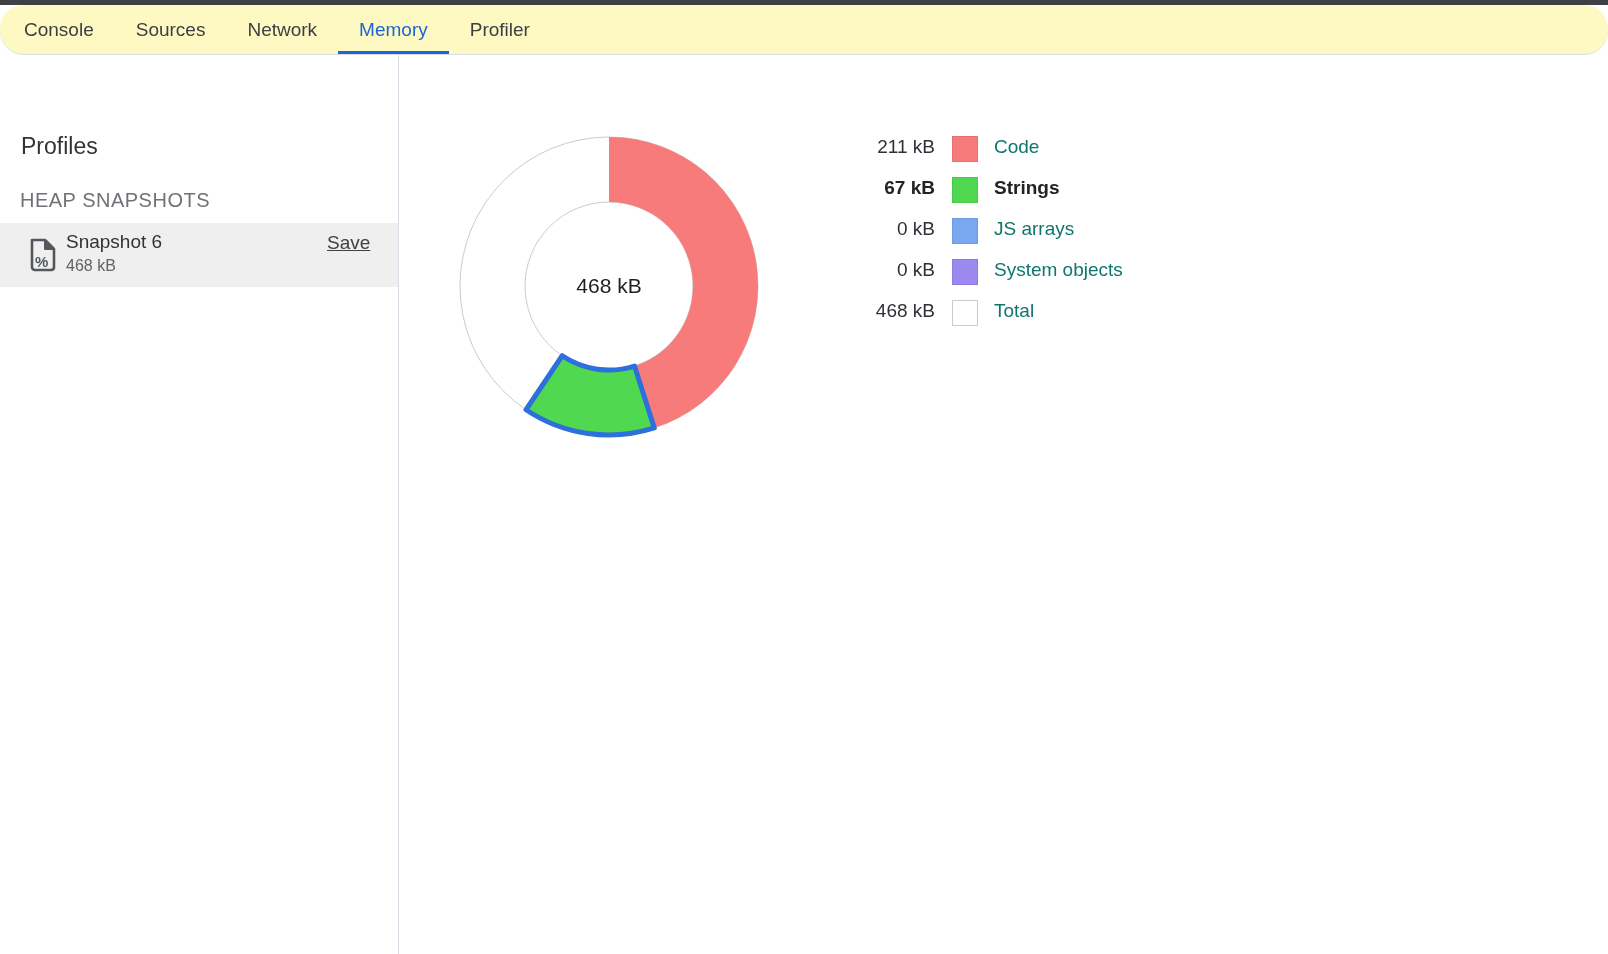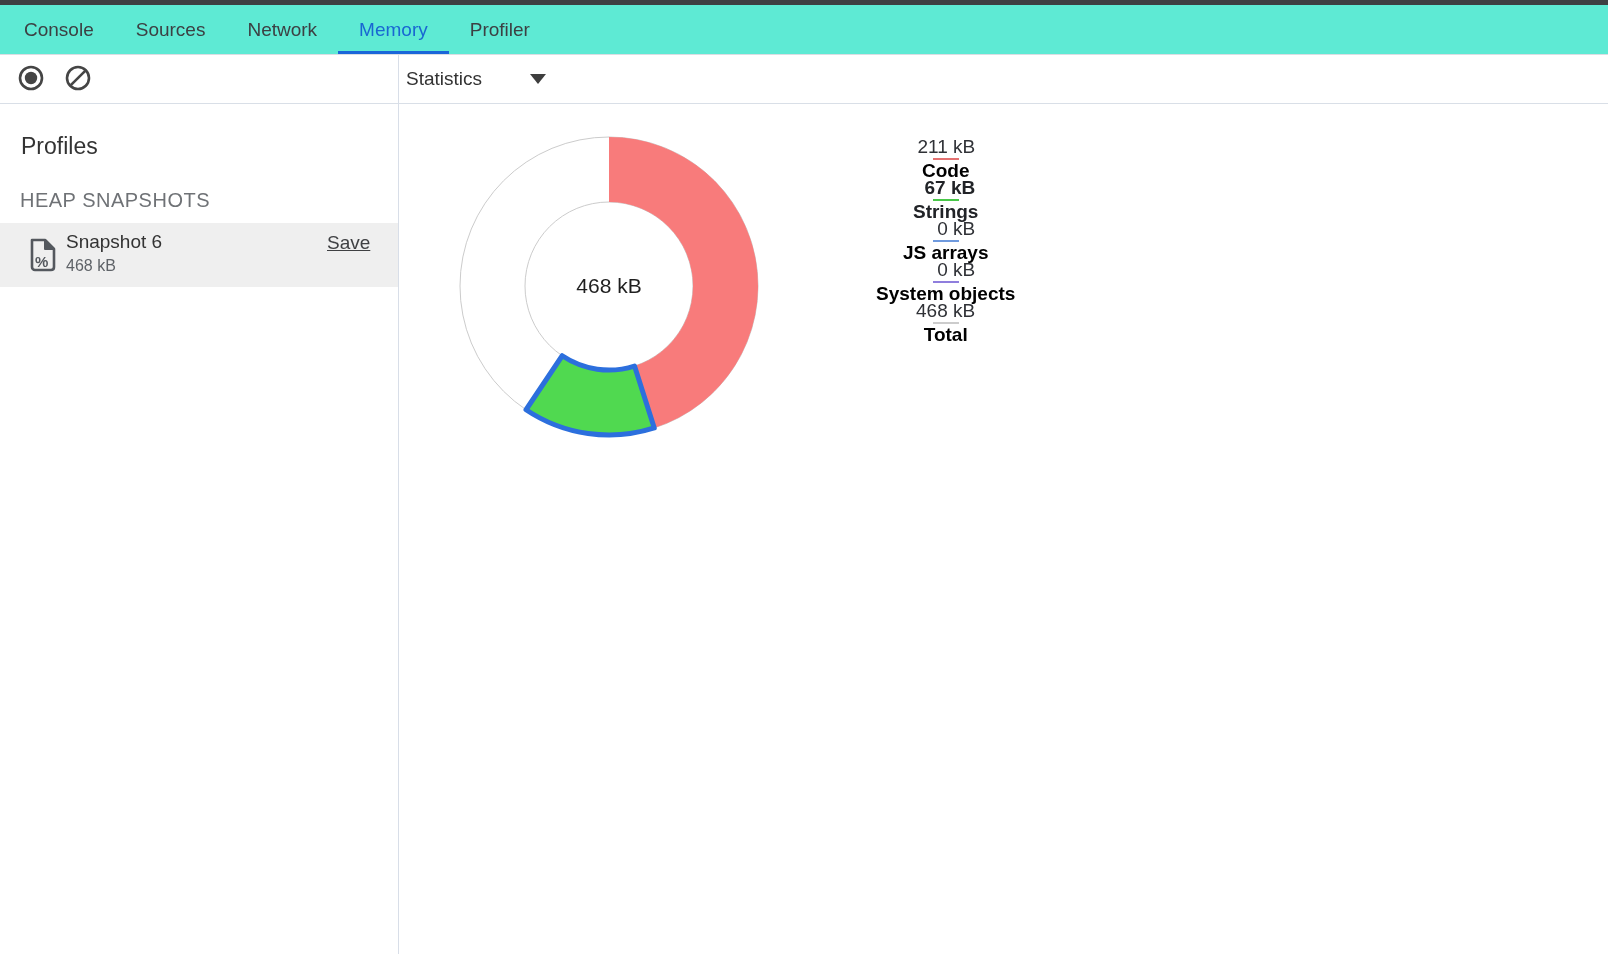--- a/index.html
+++ b/index.html
@@ -5,22 +5,22 @@
   * { margin:0; padding:0; box-sizing:border-box; }
   html,body { background:#fff; }
   body { font-family:"Liberation Sans", sans-serif; color:#303134; }
   #app { position:relative; width:1608px; height:954px; overflow:hidden; background:#fff; }
 
   
   .top-strip { position:absolute; left:0; top:0; width:1608px; height:5px; background:#3e4043; }
 
   
   .tabbar { position:absolute; left:0; top:5px; width:1608px; height:50px;
-            background:#5eead4; border-bottom:1px solid #dadee3;
-            display:flex; align-items:stretch; padding-left:3px; }
+            background:#fef9c3; border-bottom:1px solid #dadee3;
+            display:flex; align-items:stretch; padding-left:3px;border-radius:24px; }
   .tab { display:flex; align-items:center; padding:0 21px; font-size:19px; color:#3c4043;
          cursor:default; }
   .tab.active { color:#1967d2; box-shadow: inset 0 -3px 0 #1a66d9; }
 
   
   .toolbar { position:absolute; left:0; top:55px; width:1608px; height:49px; background:#fff;
              border-bottom:1px solid #d9dfe7; }
   .icon-btn { position:absolute; width:28px; height:28px; top:9px; }
   .record-btn { left:17px; }
   .clear-btn { left:64px; }
@@ -43,56 +43,42 @@
   .save-link { position:absolute; left:327px; top:9px; font-size:19px; color:#3f4043;
                text-decoration:underline; cursor:pointer; }
 
   
   .main { position:absolute; left:399px; top:104px; width:1209px; height:850px; background:#fff; }
   .donut { position:absolute; left:50px; top:22px; }
   .donut-center-text { font-size:21px; fill:#1f1f1f; font-family:"Liberation Sans", sans-serif; }
 
   
   .legend { position:absolute; left:461px; top:32px; }
-  .legend-row { display:flex; align-items:center; height:41px;flex-direction:column; }
+  .legend-row { display:flex; height:41px; }
   .legend-value { width:75px; text-align:right; font-size:19px; color:#2f3136; white-space:nowrap; }
   .legend-swatch { width:26px; height:26px; margin-left:17px; border:1px solid rgba(0,0,0,0.08); }
   .legend-swatch.total { border:1px solid #ccc; }
-  .legend-label { margin-left:16px; font-size:19px; color:#000000; white-space:nowrap;font-weight:bold; }
+  .legend-label { margin-left:16px; font-size:19px; color:#0f766e; white-space:nowrap; }
   .legend-row.bold .legend-value, .legend-row.bold .legend-label { font-weight:700; color:#212327; }
 </style>
 </head>
 <body>
 
 <div id="app">
 
   <div class="top-strip"></div>
 
   <div class="tabbar">
     <div class="tab">Console</div>
     <div class="tab">Sources</div>
     <div class="tab">Network</div>
     <div class="tab active">Memory</div>
     <div class="tab">Profiler</div>
   </div>
 
-  <div class="toolbar">
-    <svg class="icon-btn record-btn" viewBox="0 0 28 28">
-      <circle cx="14" cy="14" r="11" fill="none" stroke="#454545" stroke-width="2.6"></circle>
-      <circle cx="14" cy="14" r="6.2" fill="#454545"></circle>
-    </svg>
-    <svg class="icon-btn clear-btn" viewBox="0 0 28 28">
-      <circle cx="14" cy="14" r="11" fill="none" stroke="#454545" stroke-width="2.6"></circle>
-      <line x1="6.8" y1="21.2" x2="21.2" y2="6.8" stroke="#454545" stroke-width="2.6"></line>
-    </svg>
-    <div class="stats-select">
-      <span class="stats-label">Statistics</span>
-      <span class="dd-arrow"></span>
-    </div>
-  </div>
 
   <div class="v-divider"></div>
 
   <div class="sidebar">
     <div class="profiles-heading">Profiles</div>
     <div class="section-heading">HEAP SNAPSHOTS</div>
     <div class="snapshot-row">
       <svg class="snapshot-icon" width="30" height="36" viewBox="0 0 30 36">
         <path d="M4 3 h13 l9 9 v18 c0 1.7 -1.3 3 -3 3 H7 c-1.7 0 -3 -1.3 -3 -3 Z" fill="none" stroke="#54585e" stroke-width="2.6" stroke-linejoin="round"></path>
         <path d="M17 3 L26 12 H17 Z" fill="#54585e" stroke="#54585e" stroke-width="2" stroke-linejoin="round"></path>

